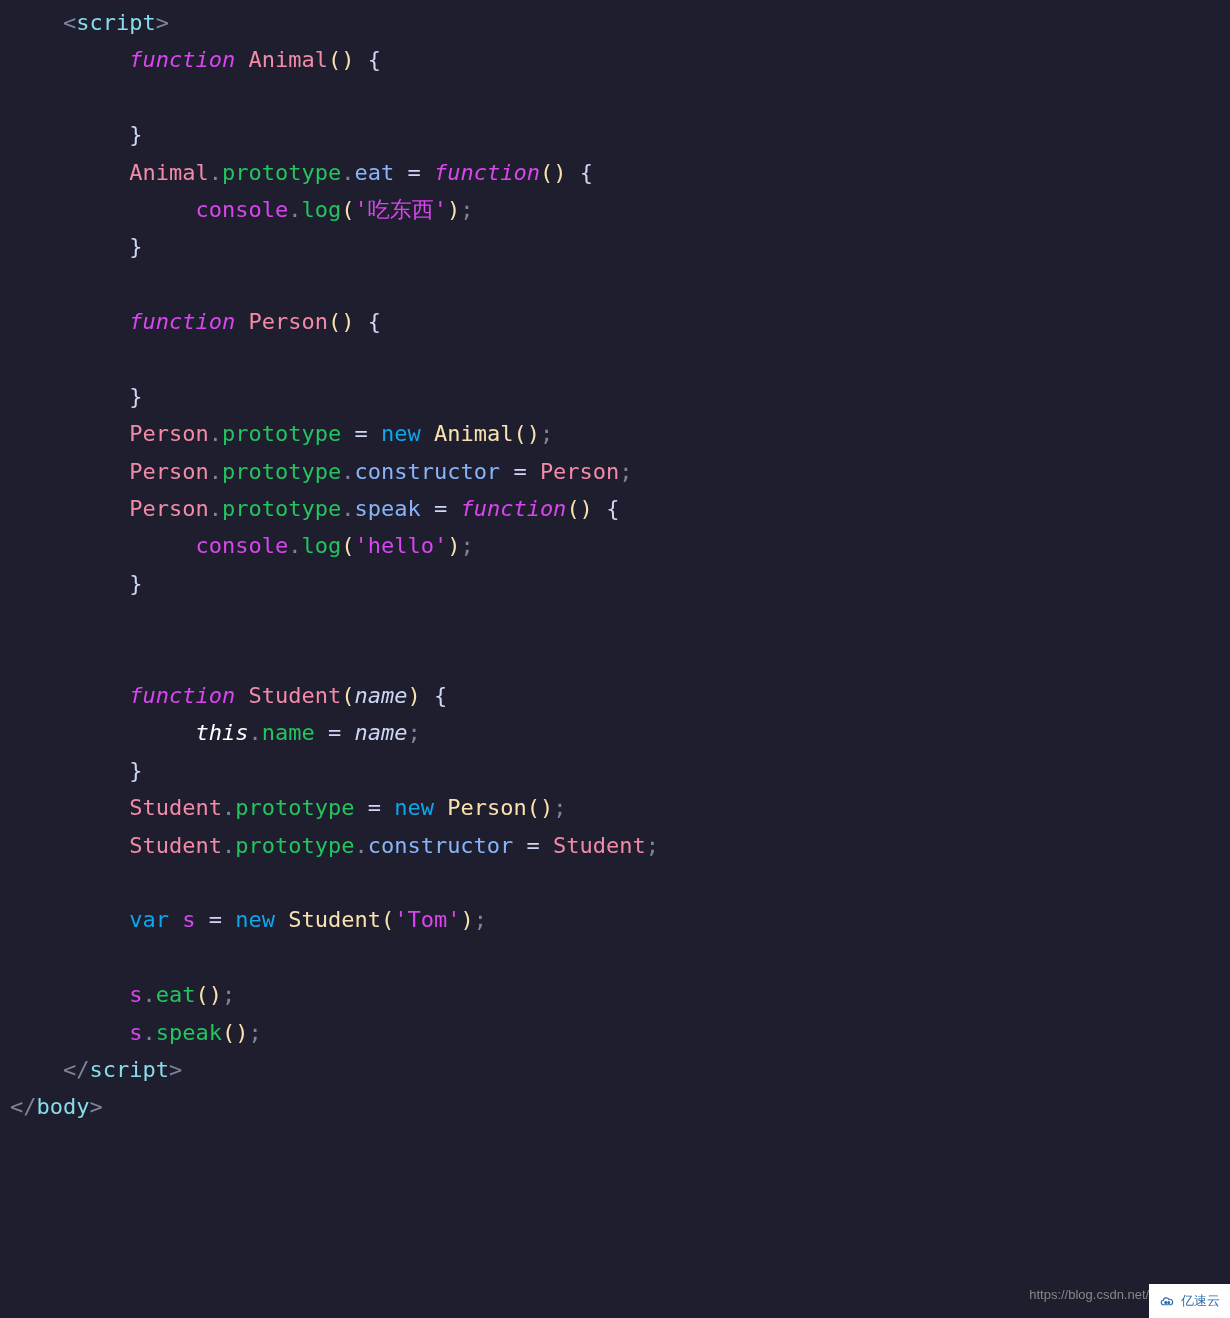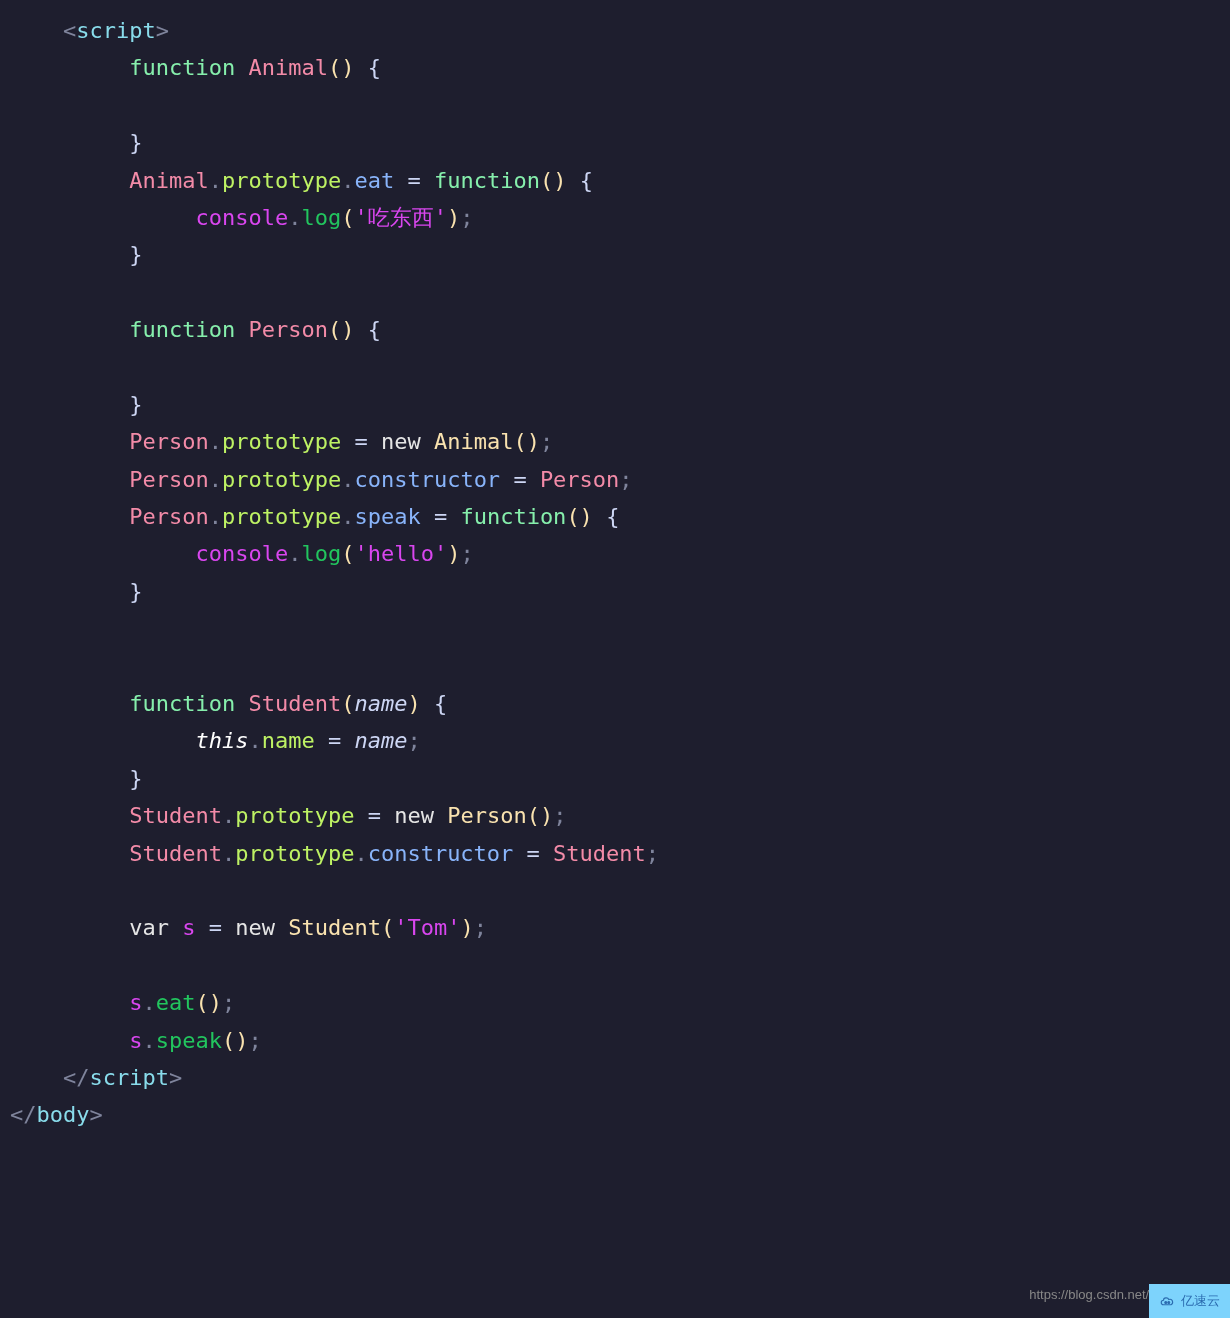--- a/index.html
+++ b/index.html
@@ -8,53 +8,53 @@
     font-family: 'Monaco', 'Menlo', 'Consolas', monospace;
     font-size: 22px;
     line-height: 1.7;
     padding: 0 10px;
     color: #cdd6f4;
     width: 1230px;
   }
   .code {
     white-space: pre;
     position: relative;
-    padding-top: 12px;
+    padding-top: 4px;
   }
   .tag { color: #89dceb; }
   .angle { color: #7f849c; }
-  .keyword { color: #86efac; }
-  .keyword-plain { color: #e5e5e5; margin-top: 39px; }
+  .keyword { color: #d946ef; font-style: italic; }
+  .keyword-plain { color: #0ea5e9; margin-top: 39px; }
   .function-name { color: #f9e2af; }
   .function-def { color: #f38ba8; }
   .class-name { color: #f38ba8; }
   .paren { color: #f9e2af; }
   .brace { color: #cdd6f4; }
   .punct { color: #7f849c; }
   .method { color: #89b4fa; }
   .method-call { color: #22c55e; }
-  .prop-cyan { color: #bef264; }
+  .prop-cyan { color: #22c55e; }
   .string { color: #d946ef; }
   .operator { color: #cdd6f4; }
   .param { color: #cdd6f4; font-style: italic; }
   .this { color: #ffffff; font-style: italic; }
   .var-name { color: #d946ef; }
   .watermark {
     position: fixed;
     bottom: 12px;
     right: 70px;
     color: #888;
     font-size: 13px;
     font-family: Arial, sans-serif;
   }
   .logo-watermark {
     position: fixed;
     bottom: 0;
     right: 0;
-    background: #7dd3fc;
+    background: #ffffff;
     color: #2b6cb0;
     font-size: 13px;
     padding: 6px 10px;
     font-family: Arial, sans-serif;
     display: flex;
     align-items: center;
     gap: 4px;
   }
   .logo-watermark svg { width: 18px; height: 14px; }
 </style>

